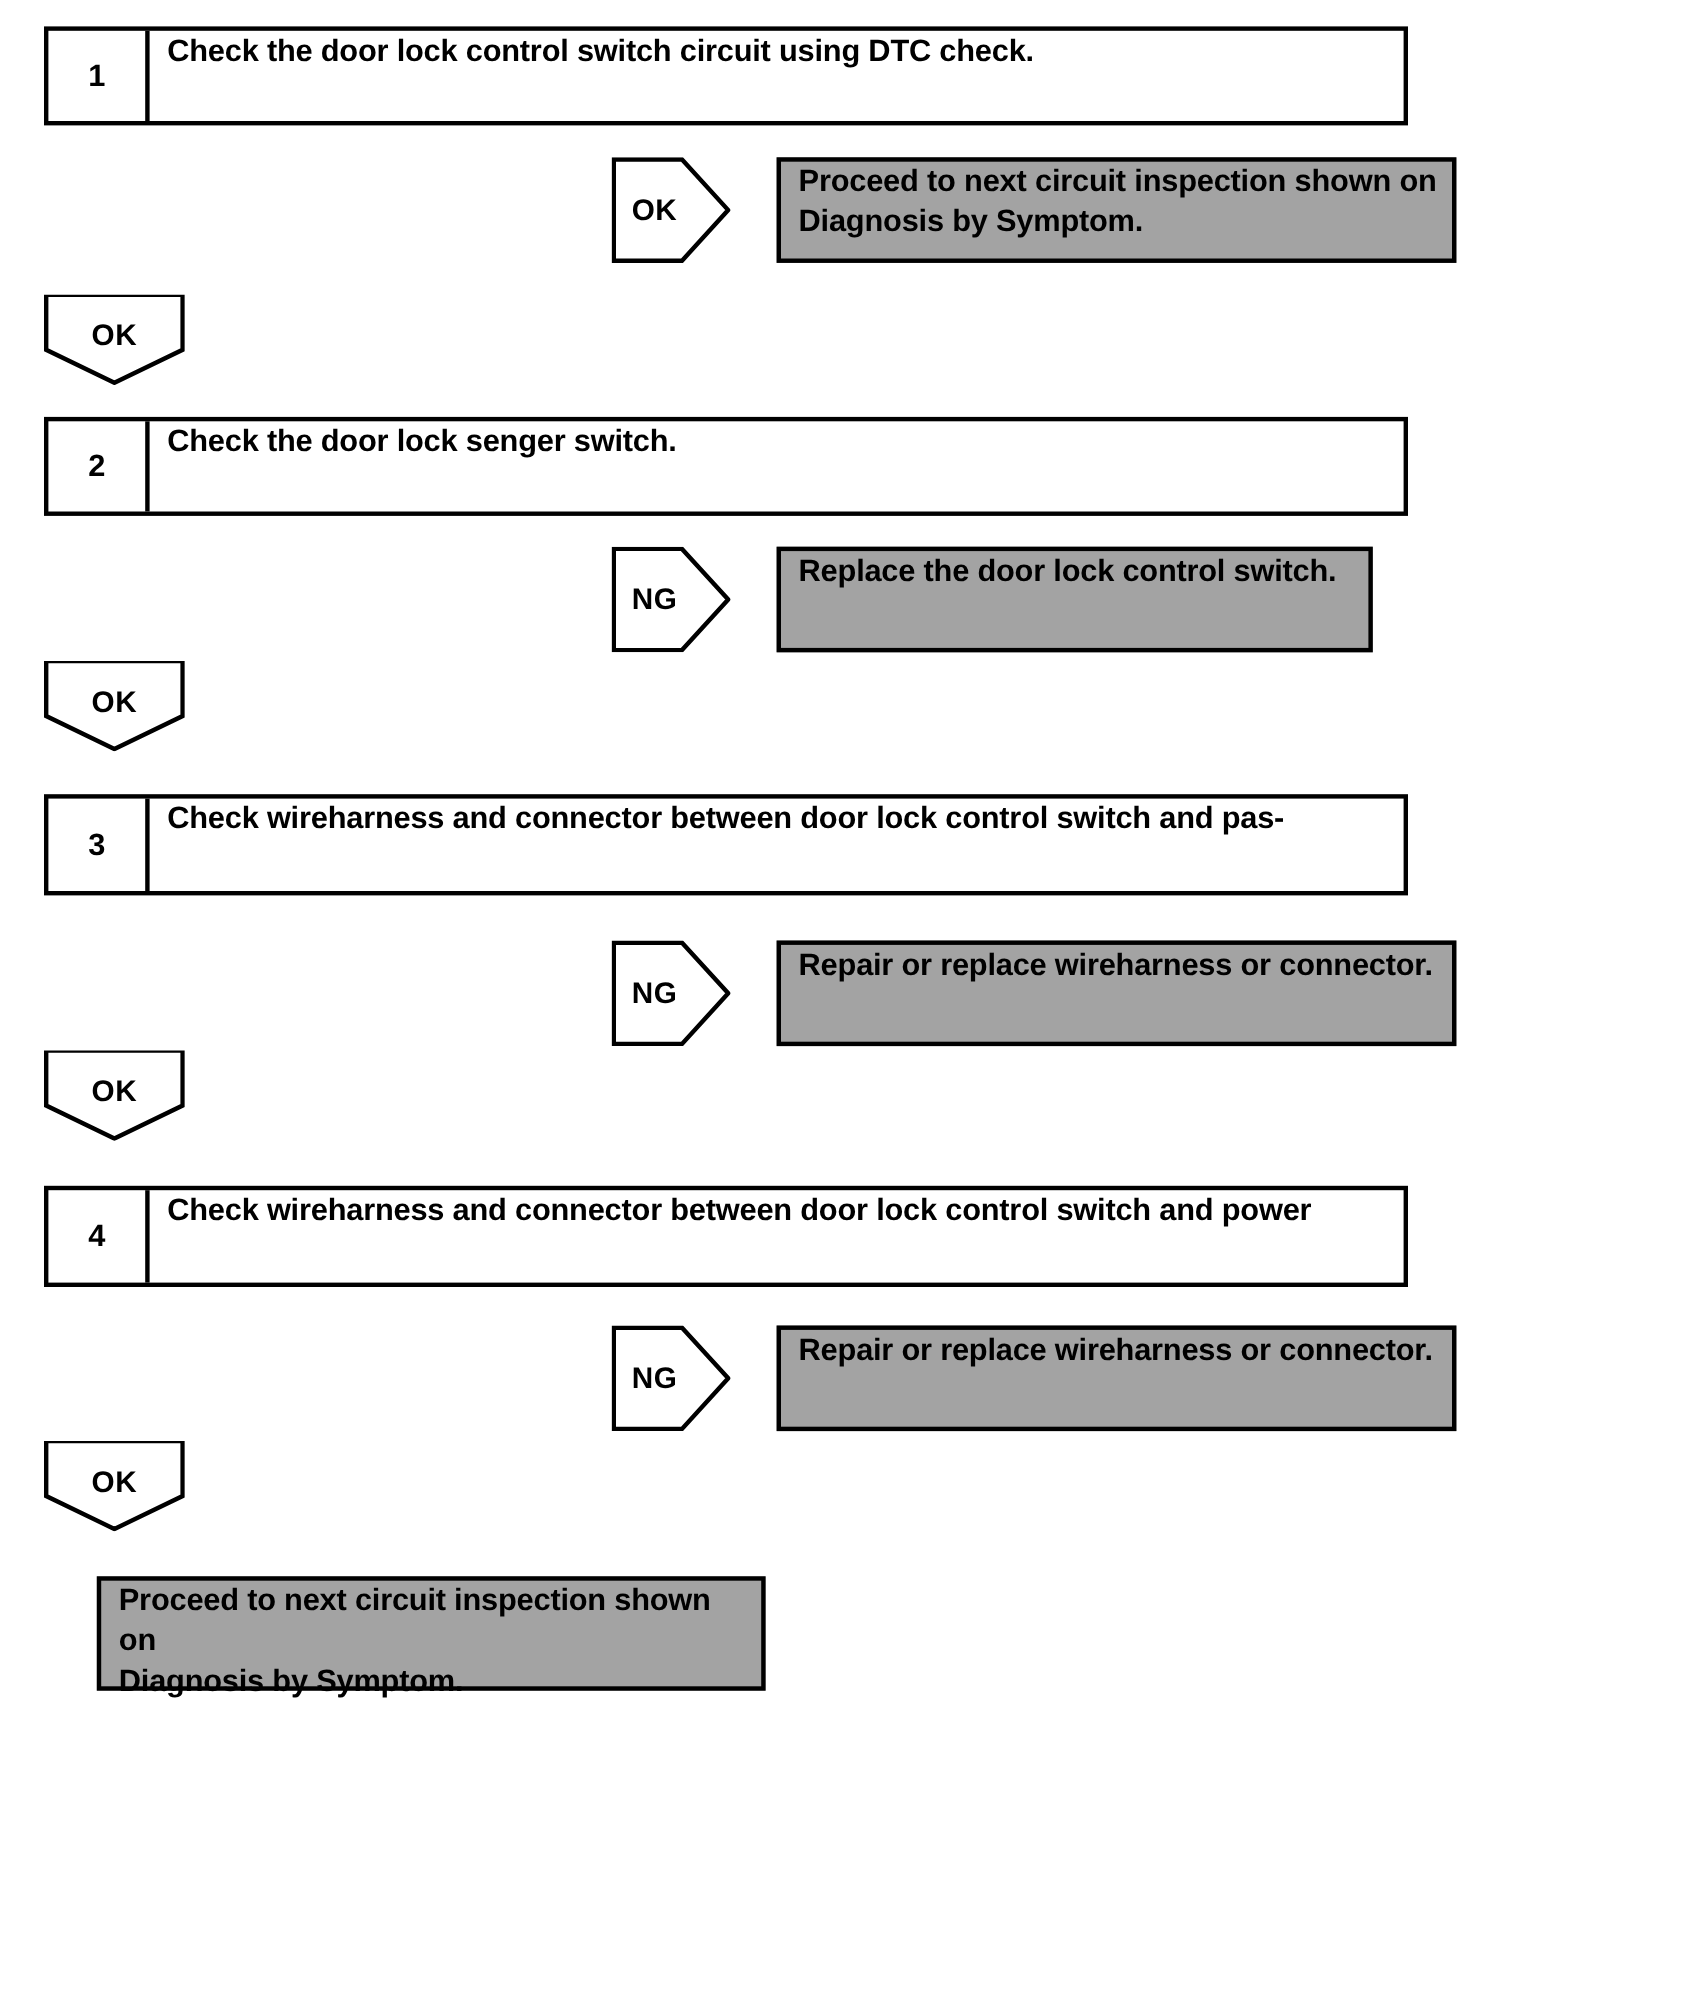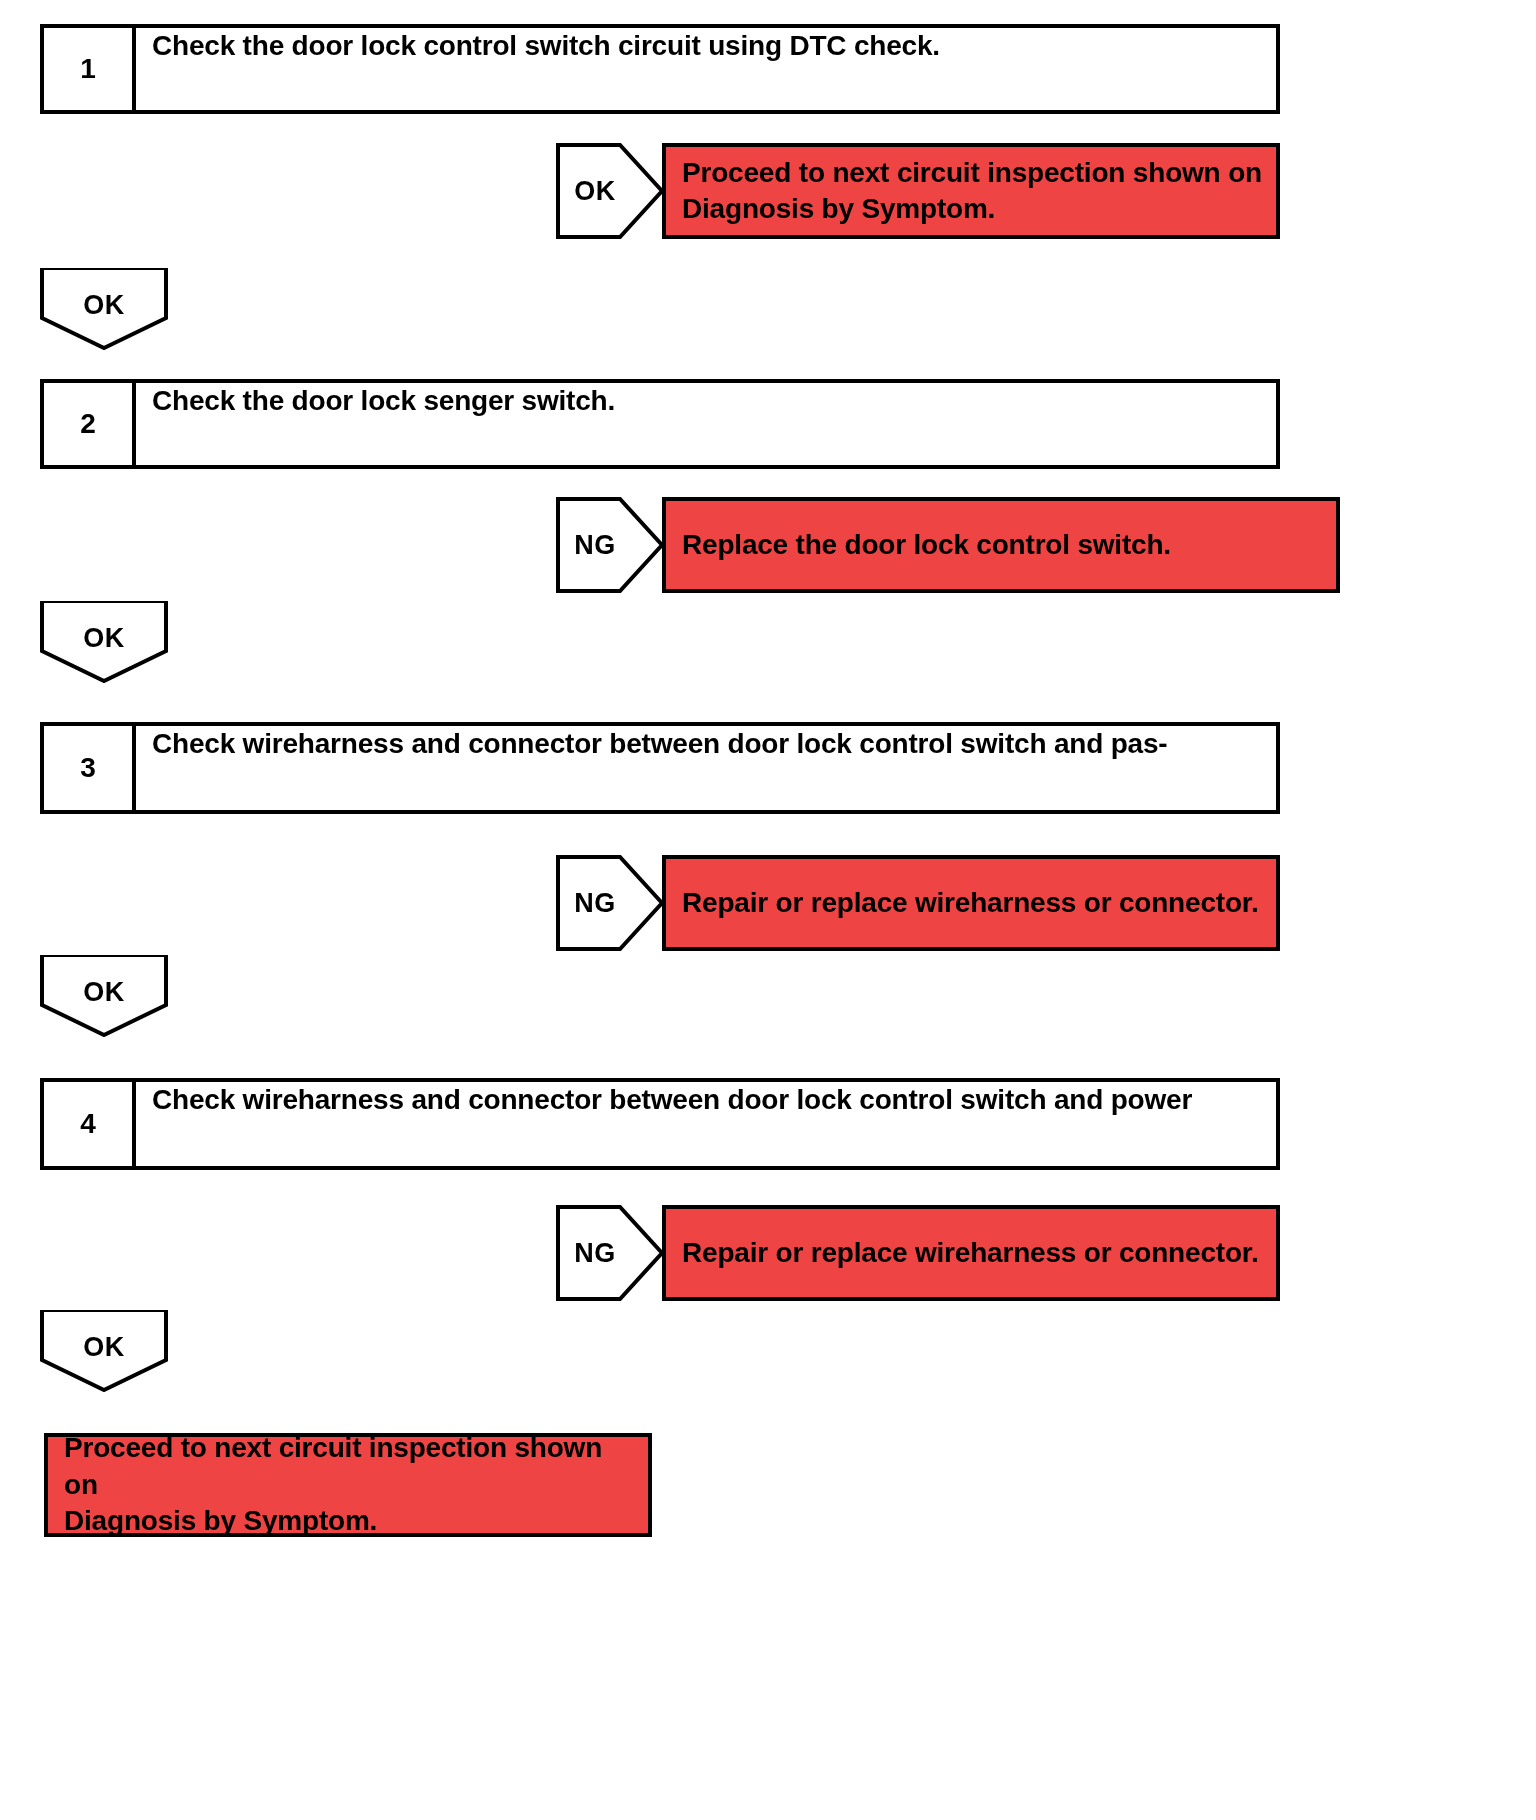--- a/index.html
+++ b/index.html
@@ -52,28 +52,29 @@
     line-height: 1.28;
     letter-spacing: -0.2px;
   }
   .step-text .ln { display: block; }
 
   
   .result-box {
     position: absolute;
     box-sizing: border-box;
     border: 4px solid #000;
-    background: #ef4444;
-    display: flex;
-    align-items: center;
+    background: #a3a3a3;
+    display: flex;
+    align-items: flex-start;
     padding: 0 14px 0 16px;
     font-size: 28px;
     font-weight: bold;
     line-height: 1.30;
     letter-spacing: -0.2px;
+    margin-left: 44px;
   }
   .result-box .body { width: 100%; }
   .result-box .ln { display: block; }
   .result-box .ln.justify {
     text-align: justify;
     text-align-last: justify;
   }
 
   
   .arrow-right {
@@ -159,21 +160,21 @@
     </div>
   </div>
 
   <div class="arrow-right" style="left:556px; top:497px; width:108px; height:96px;">
     <svg width="108" height="96" viewBox="0 0 108 96" xmlns="http://www.w3.org/2000/svg">
       <polygon points="2,2 64,2 106,48 64,94 2,94" fill="#ffffff" stroke="#000000" stroke-width="4" stroke-linejoin="miter"></polygon>
     </svg>
     <div class="lbl">NG</div>
   </div>
 
-  <div class="result-box" style="left:662px; top:497px; width:678px; height:96px;">
+  <div class="result-box" style="left:662px; top:497px; width:542px; height:96px;">
     <div class="body">
       <span class="ln">Replace the door lock control switch.</span>
     </div>
   </div>
 
   <div class="arrow-down" style="left:40px; top:601px; width:128px; height:80px;">
     <svg width="128" height="82" viewBox="0 0 128 82" xmlns="http://www.w3.org/2000/svg">
       <polygon points="2,0 126,0 126,50 64,80 2,50" fill="#ffffff" stroke="#000000" stroke-width="4" stroke-linejoin="miter"></polygon>
     </svg>
     <div class="lbl">OK</div>

